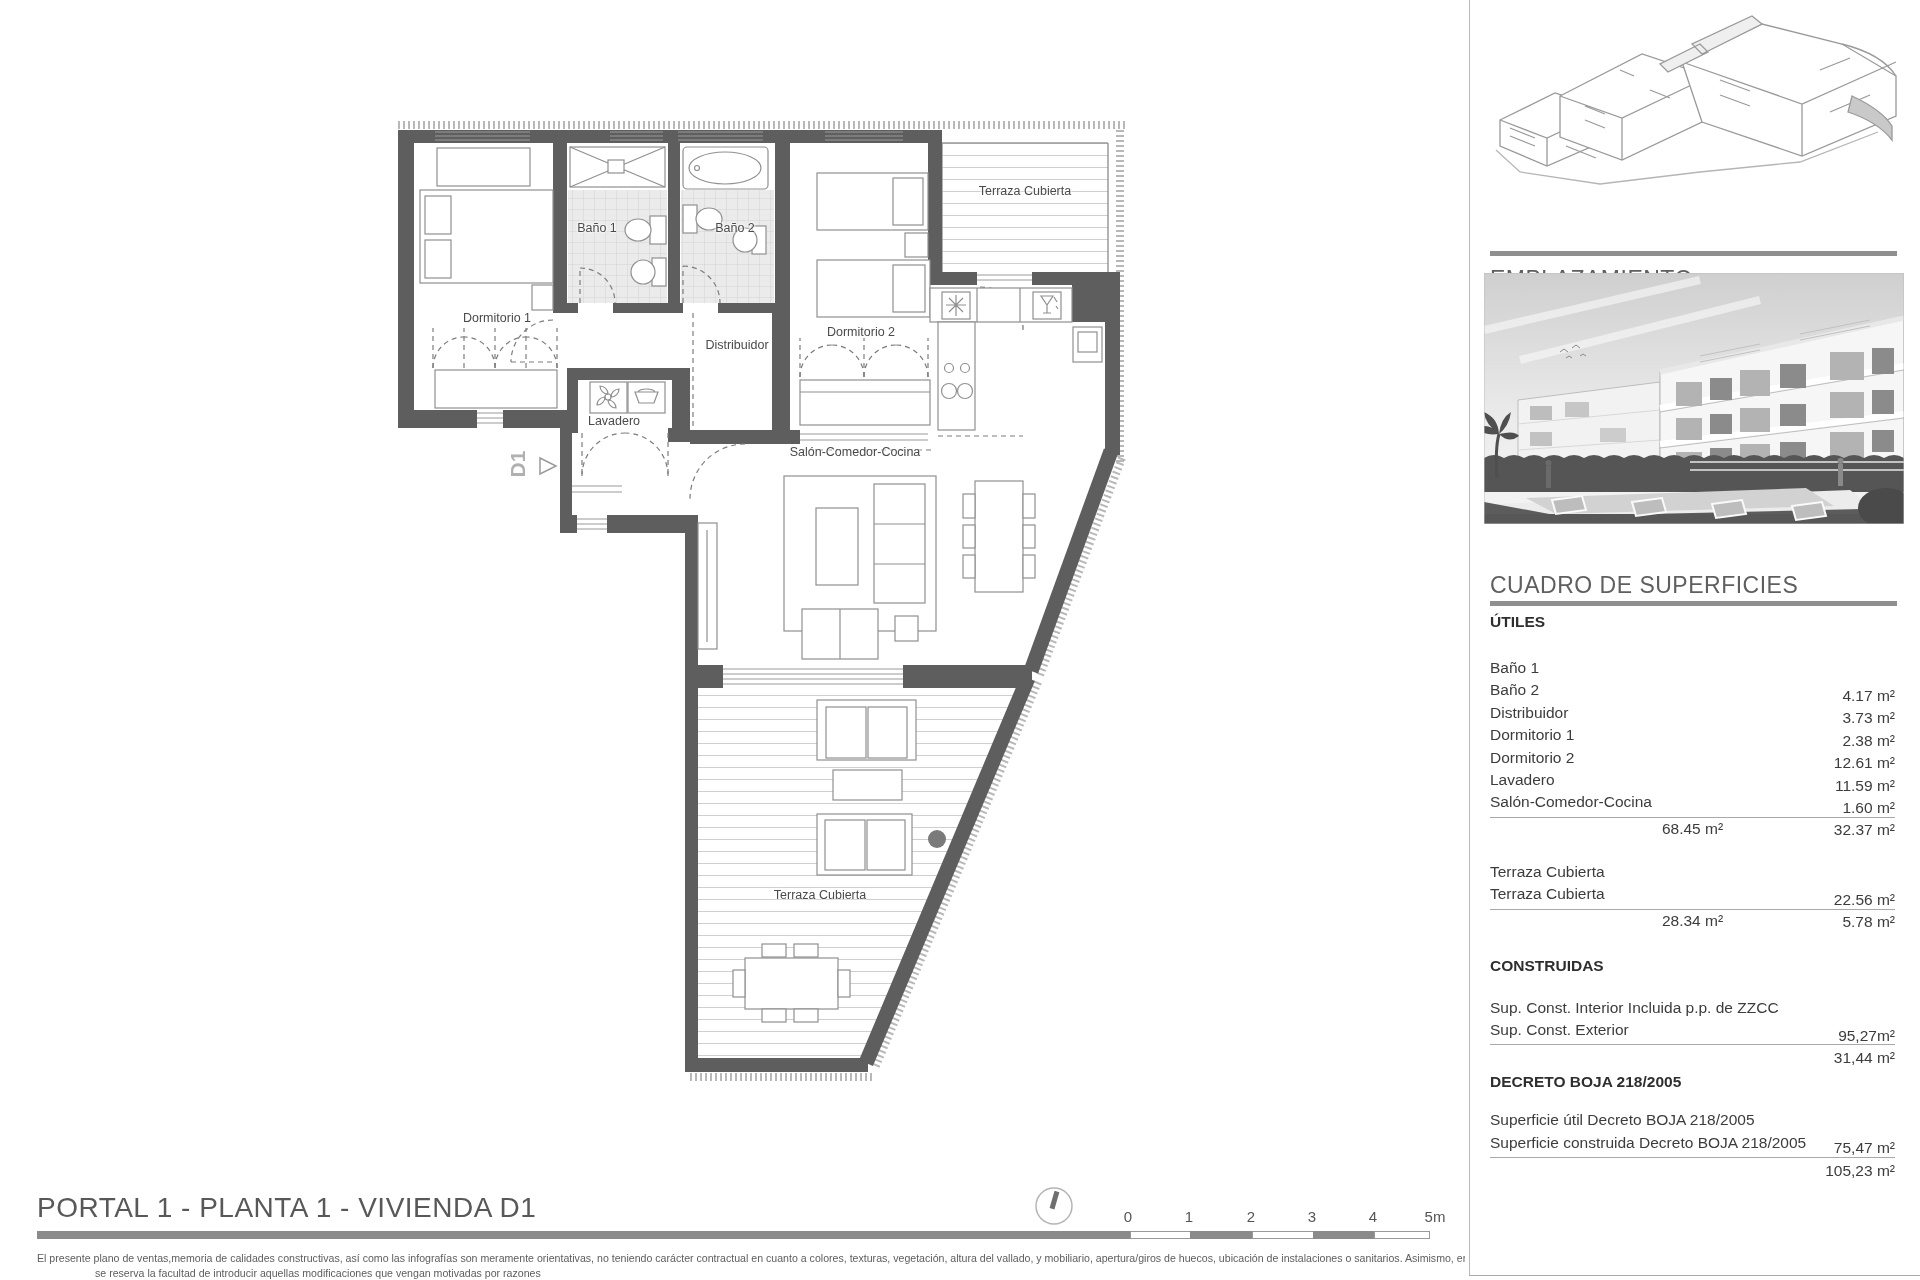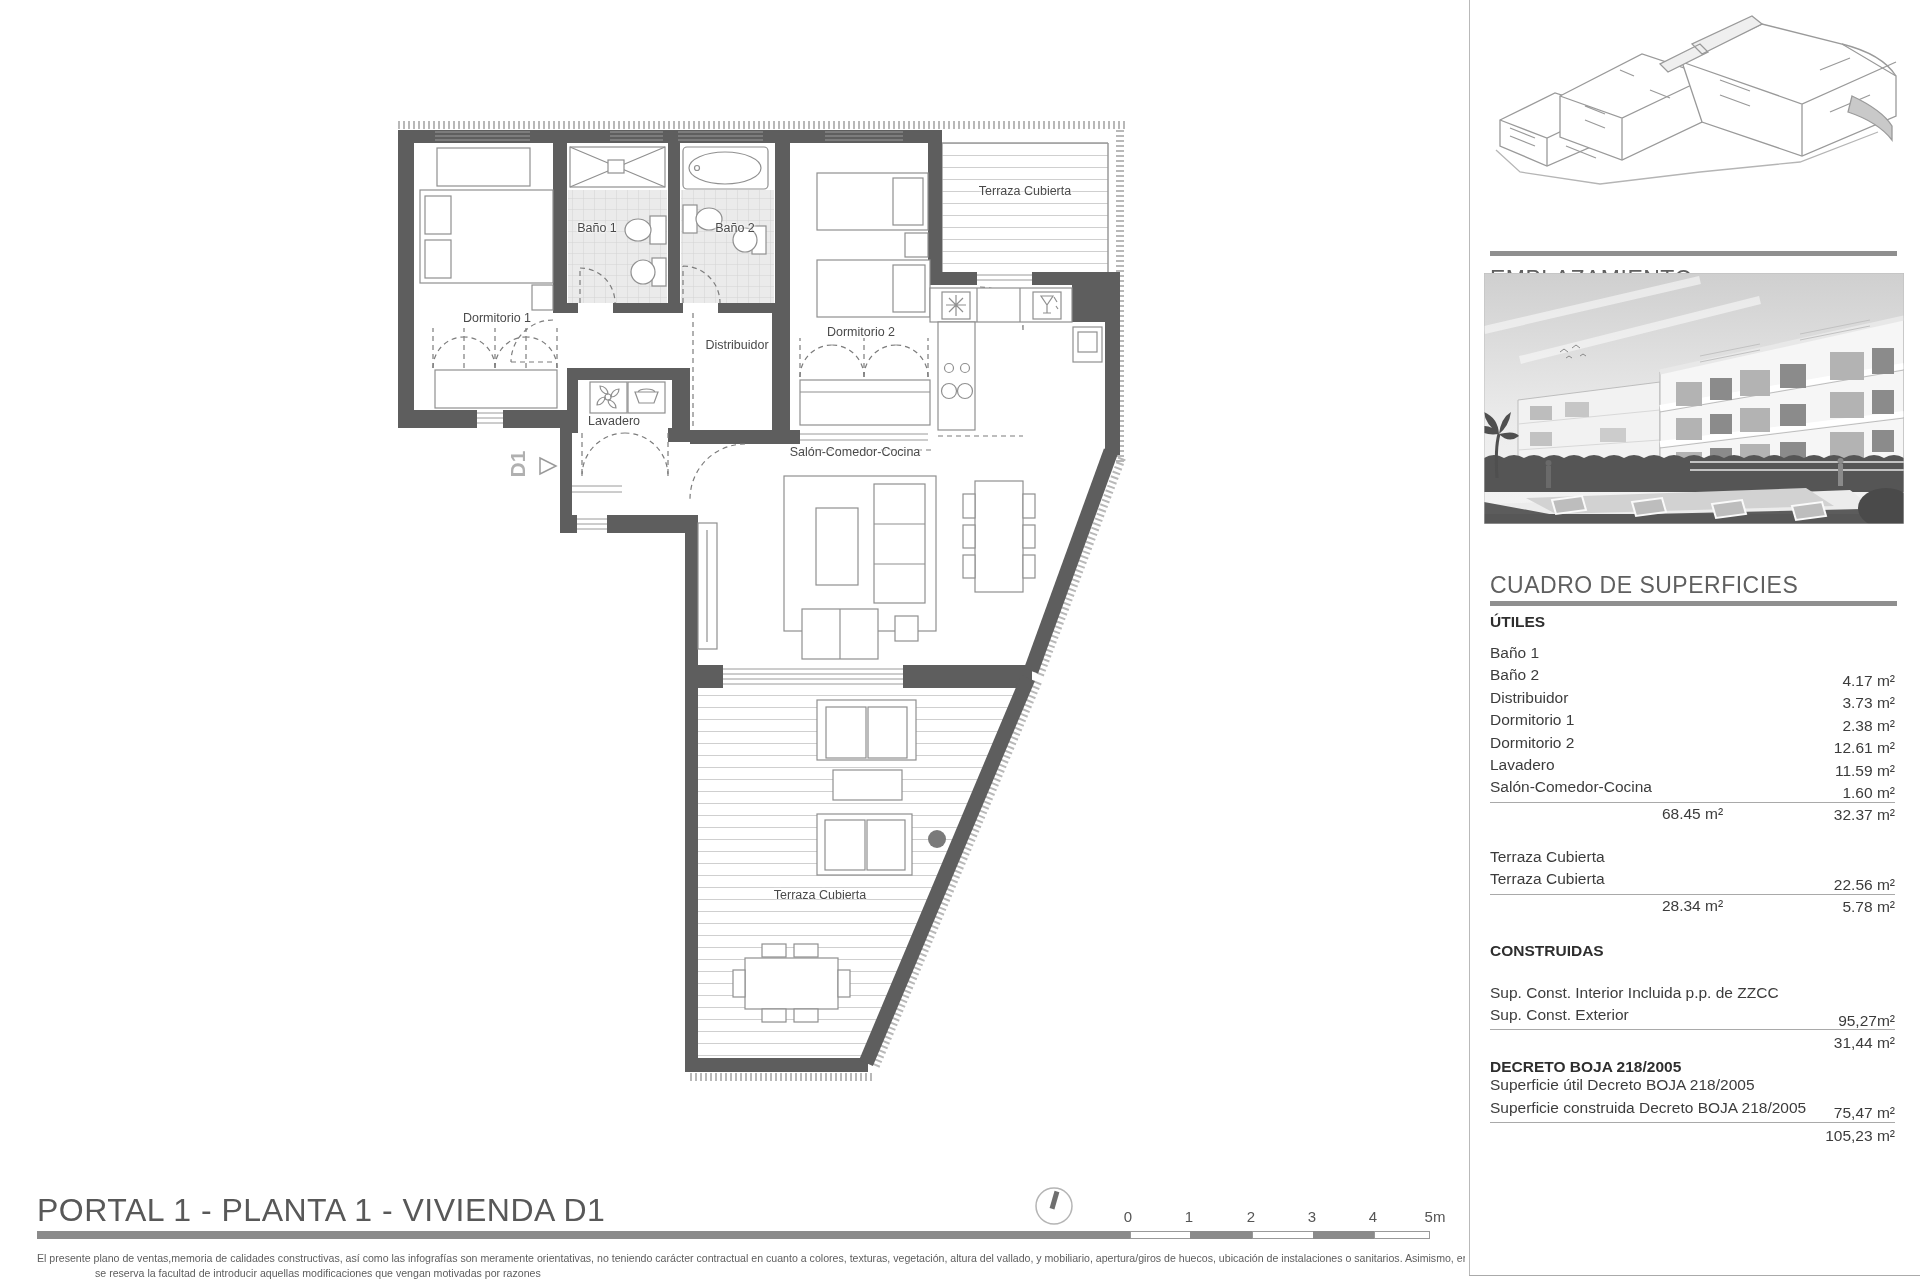--- a/index.html
+++ b/index.html
@@ -1,21 +1,21 @@
 <!DOCTYPE html>
 <html><head>
 <meta charset="utf-8">
 <style>
   html,body{margin:0;padding:0;background:#ffffff;}
   .page{position:relative;width:1920px;height:1280px;background:#ffffff;overflow:hidden;
         font-family:"Liberation Sans", sans-serif;}
   svg{position:absolute;left:0;top:0;}
   .room-label{position:absolute;transform:translateX(-50%);font-size:12.5px;color:#4a4a4a;
         white-space:nowrap;text-shadow:0 0 3px #fff,0 0 3px #fff,0 0 3px #fff;}
-  .page-title{position:absolute;left:37px;top:1192px;font-size:32px;color:#585858;letter-spacing:.5px;}
+  .page-title{position:absolute;left:37px;top:1192px;font-size:28px;color:#585858;letter-spacing:.5px;}
   .seg{position:absolute;top:1231px;height:8px;}
   .seg.dark{background:#8a8a8a;}
   .seg.light{background:#fff;border:1px solid #999;height:6px;}
   .tick{position:absolute;top:1208px;transform:translateX(-50%);font-size:15px;color:#555;}
   .disc{position:absolute;left:37px;width:1428px;font-size:10.6px;line-height:15px;color:#5d5d5d;white-space:nowrap;overflow:hidden;}
   .sb-head{position:absolute;left:1490px;font-size:23px;color:#5f5f5f;letter-spacing:.5px;}
   .sb-rule{position:absolute;left:1490px;width:407px;height:5px;background:#8f8f8f;}
   .tbl{position:absolute;left:1490px;width:405px;color:#3c3c3c;font-size:15.5px;}
   .tbl .hd{font-weight:bold;color:#2e2e2e;}
   .row{display:flex;justify-content:space-between;height:22.4px;align-items:flex-start;}
@@ -371,21 +371,21 @@
 
       <ellipse cx="1886" cy="508" rx="28" ry="20" fill="#4a4a4a"></ellipse>
       <rect x="1484" y="273" width="420" height="251" fill="none" stroke="#bdbdbd"></rect>
     </g>
   </svg>
 
   <div class="sb-head" style="top:572px;">CUADRO DE SUPERFICIES</div>
   <div class="sb-rule" style="top:601px;"></div>
 
   <div class="tbl" style="top:613px;">
-    <div class="hd" style="margin-bottom:13px;">ÚTILES</div>
+    <div class="hd" style="margin-bottom:28px;">ÚTILES</div>
     <div class="row">
         <span>Baño 1</span>
         <span class="v">4.17 m²</span>
       </div>
     <div class="row">
         <span>Baño 2</span>
         <span class="v">3.73 m²</span>
       </div>
     <div class="row">
         <span>Distribuidor</span>
@@ -425,21 +425,21 @@
     <div class="row">
         <span>Sup. Const. Interior Incluida p.p. de ZZCC</span>
         <span class="v">95,27m²</span>
       </div>
     <div class="row">
         <span>Sup. Const. Exterior</span>
         <span class="v">31,44 m²</span>
       </div>
     <div class="hr"></div>
     <div style="height:26px;"></div>
-    <div class="hd" style="margin-bottom:0;">DECRETO BOJA 218/2005</div>
+    <div class="hd" style="margin-bottom:20px;">DECRETO BOJA 218/2005</div>
     <div class="row">
         <span>Superficie útil Decreto BOJA 218/2005</span>
         <span class="v">75,47 m²</span>
       </div>
     <div class="row">
         <span>Superficie construida Decreto BOJA 218/2005</span>
         <span class="v">105,23 m²</span>
       </div>
     <div class="hr"></div>
   </div>

